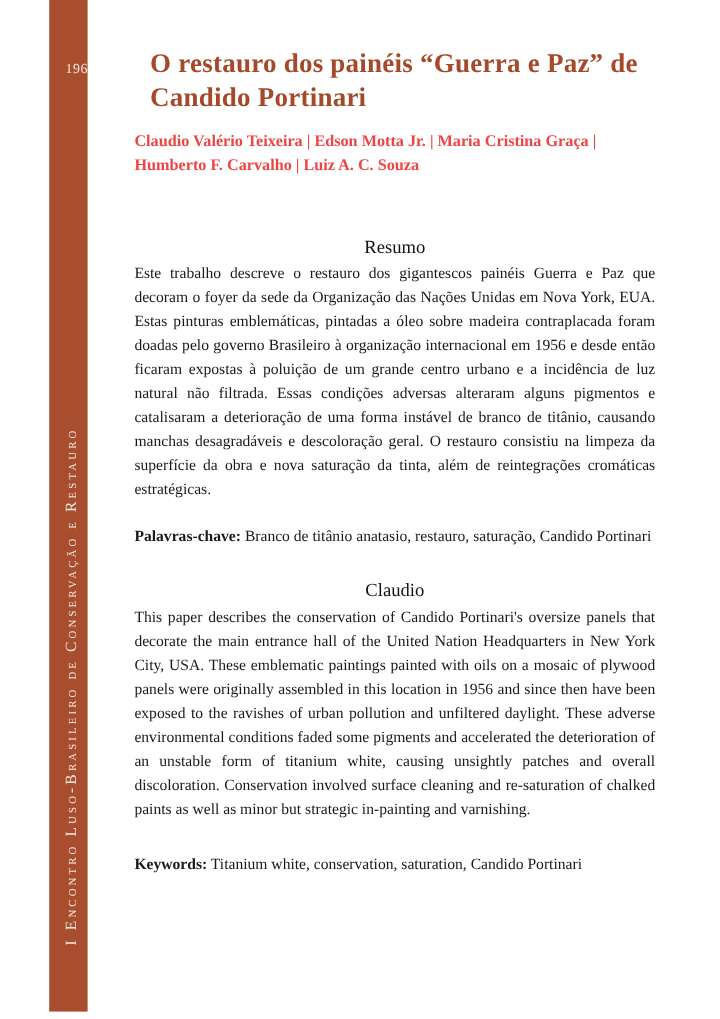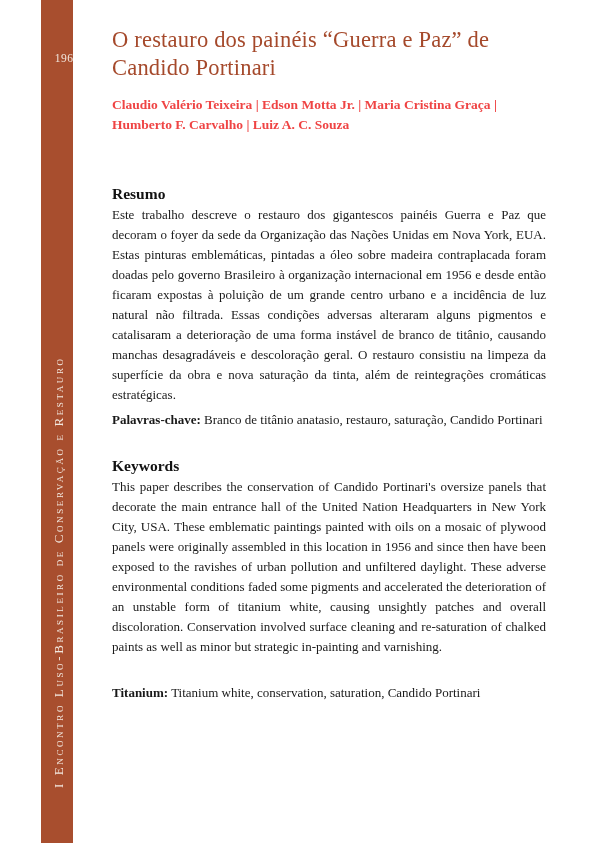--- a/index.html
+++ b/index.html
@@ -40,52 +40,53 @@
     color: #f2e7de;
   }
 
   
   .content {
     position: absolute;
     left: 112px; top: 0;
     width: 434px;
   }
   .article-title {
-    margin: 0;
+    margin: 13px;
     padding-top: 26px;
     color: #a5492b;
     font-size: 22.5px;
     line-height: 28px;
-    font-weight: normal;
+    font-weight: bold;
     letter-spacing: 0.2px;
   }
   .authors {
     margin: 13px 0 0 0;
     color: #ef4444;
     font-size: 13.5px;
     line-height: 19.5px;
     font-weight: bold;
   }
   .section-heading {
     margin: 50px 0 0 0;
     font-size: 15.5px;
     line-height: 19px;
-    font-weight: bold;
+    font-weight: normal;
     color: #121212;
+    text-align: center;
   }
   .section-heading.abstract { margin-top: 26px; }
   .body-para {
     margin: 2px 0 0 0;
     font-size: 13px;
     line-height: 20px;
     text-align: justify;
     color: #191919;
   }
   .kw-para {
-    margin: 5px 0 0 0;
+    margin: 19px 0 0 0;
     font-size: 13px;
     line-height: 20px;
     text-align: justify;
     color: #191919;
   }
   .kw-para .kw-label { font-weight: bold; }
   .kw-para.keywords { margin-top: 26px; }
 </style>
 </head>
 <body>
@@ -104,22 +105,22 @@
 
   <h2 class="section-heading">Resumo</h2>
 
   <p class="body-para">Este trabalho descreve o restauro dos gigantescos painéis Guerra e Paz que decoram o foyer da sede da Organização das Nações Unidas em Nova York, EUA. Estas pinturas emblemáticas, pintadas a óleo sobre madeira contraplacada foram doadas pelo governo Brasileiro à organização internacional em 1956 e desde então ficaram expostas à poluição de um grande centro urbano e a incidência de luz natural não filtrada. Essas condições adversas alteraram alguns pigmentos e catalisaram a deterioração de uma forma instável de branco de titânio, causando manchas desagradáveis e descoloração geral. O restauro consistiu na limpeza da superfície da obra e nova saturação da tinta, além de reintegrações cromáticas estratégicas.</p>
 
   <p class="kw-para">
     <span class="kw-label">Palavras-chave:</span>
     <span>Branco de titânio anatasio, restauro, saturação, Candido Portinari</span>
   </p>
 
-  <h2 class="section-heading abstract">Keywords</h2>
+  <h2 class="section-heading abstract">Claudio</h2>
 
   <p class="body-para">This paper describes the conservation of Candido Portinari's oversize panels that decorate the main entrance hall of the United Nation Headquarters in New York City, USA. These emblematic paintings painted with oils on a mosaic of plywood panels were originally assembled in this location in 1956 and since then have been exposed to the ravishes of urban pollution and unfiltered daylight. These adverse environmental conditions faded some pigments and accelerated the deterioration of an unstable form of titanium white, causing unsightly patches and overall discoloration. Conservation involved surface cleaning and re-saturation of chalked paints as well as minor but strategic in-painting and varnishing.</p>
 
   <p class="kw-para keywords">
-    <span class="kw-label">Titanium:</span>
+    <span class="kw-label">Keywords:</span>
     <span>Titanium white, conservation, saturation, Candido Portinari</span>
   </p>
 
 </main>
 
 </body></html>

